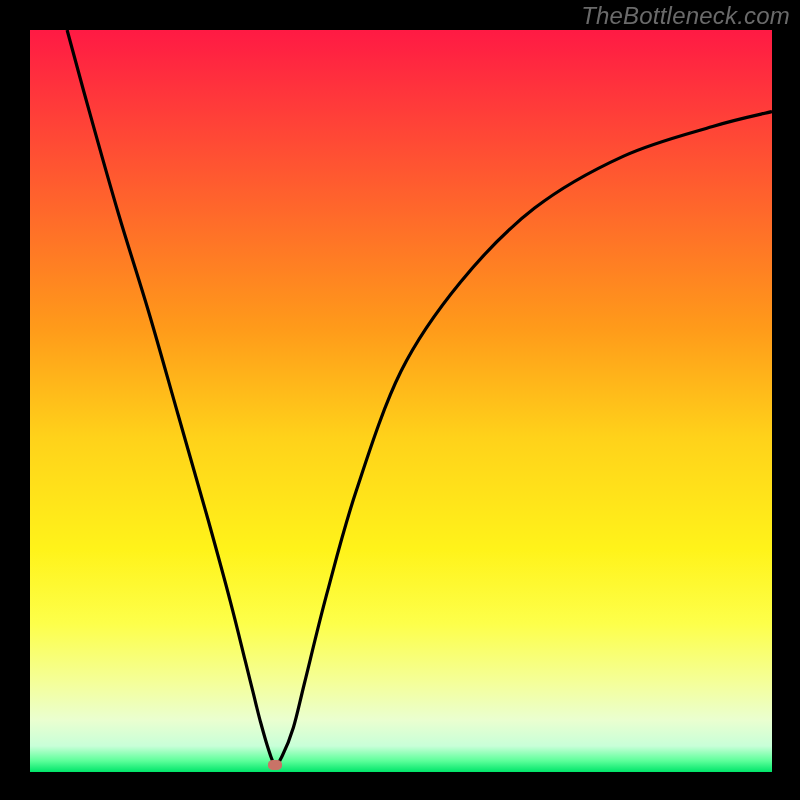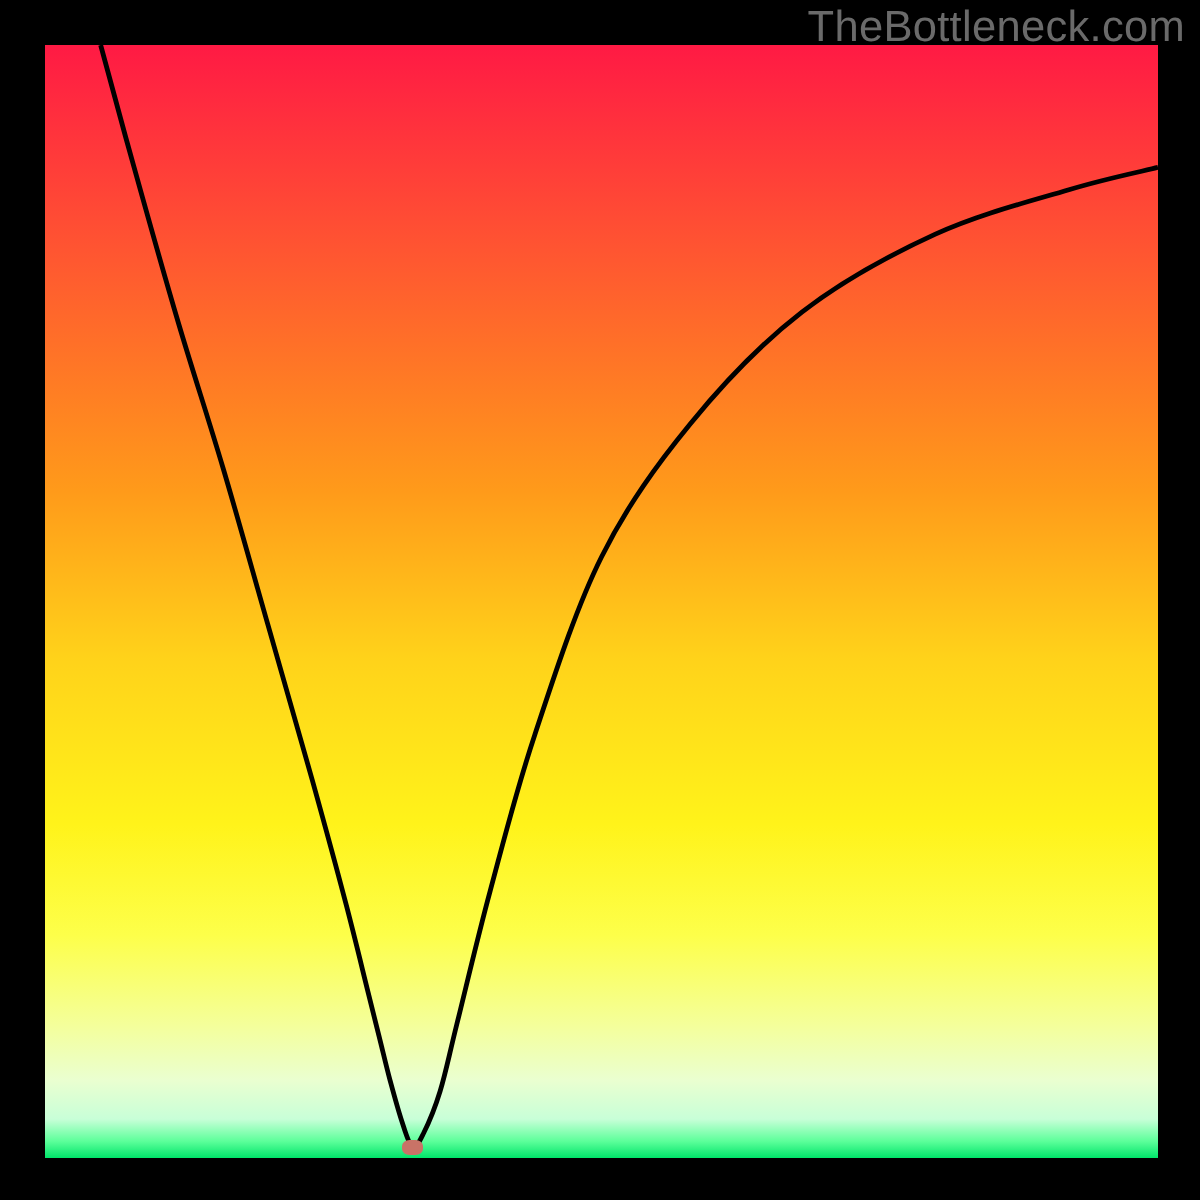--- a/index.html
+++ b/index.html
@@ -14,23 +14,24 @@
     position: relative;
     width: 800px;
     height: 800px;
     background: #000;
   }
   .watermark {
     position: absolute;
     top: 2px;
     right: 10px;
     color: #6a6a6a;
-    font-size: 29px;
+    font-size: 24px;
     font-weight: 500;
     letter-spacing: 0.2px;
+    font-style: italic;
   }
   .plot {
     position: absolute;
     left: 30px;
     top: 30px;
     width: 742px;
     height: 742px;
     overflow: hidden;
   }
   .gradient {

